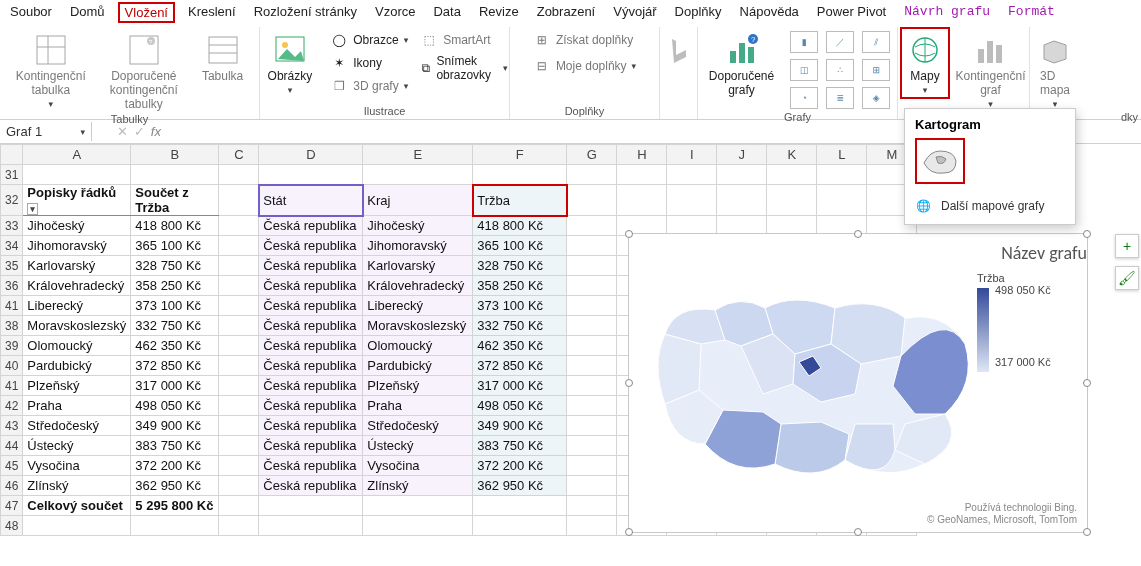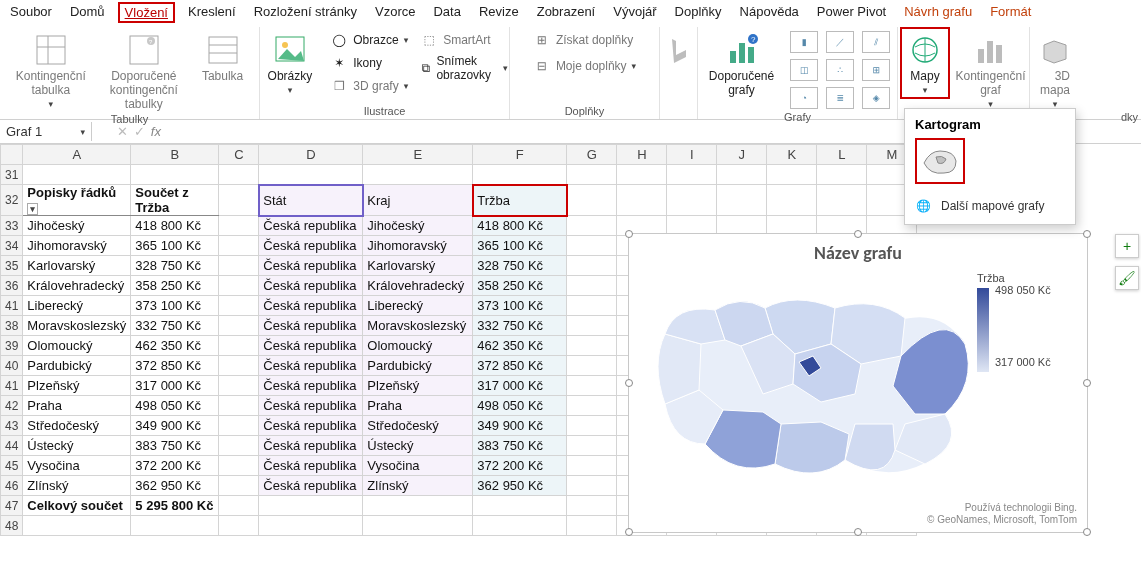--- a/index.html
+++ b/index.html
@@ -1,20 +1,20 @@
 <!DOCTYPE html>
 <html><head>
 <meta charset="utf-8">
 <style>
   * { box-sizing: border-box; font-family: "Segoe UI", Arial, sans-serif; }
   body { margin:0; background:#fff; width:1141px; height:566px; overflow:hidden; position:relative; }
   .menubar { display:flex; gap:18px; padding:4px 10px; font-size:13px; color:#222; }
   .menubar span { cursor:pointer; }
-  .menubar .active { color:#c2410c; }
-  .menubar .highlight { border:2px solid #c00; padding:1px 5px; margin:-2px -5px; color:#b00;text-decoration:underline; }
+  .menubar .active { color:#a21caf;font-family:Liberation Mono, monospace; }
+  .menubar .highlight { border:2px solid #c00; padding:1px 5px; margin:-2px -5px; color:#b00; }
   .ribbon { display:flex; border-bottom:1px solid #d0d0d0; height:95px; padding-top:2px; }
   .ribgroup { border-right:1px solid #e2e2e2; padding:4px 10px 2px 10px; display:flex; flex-direction:column; justify-content:space-between; align-items:center; }
   .ribgroup .title { font-size:11px; color:#555; text-align:center; }
   .bigbtn { display:flex; flex-direction:column; align-items:center; gap:2px; font-size:12px; color:#7a7a7a; padding:2px 6px; }
   .bigbtn.enabled { color:#222; }
   .bigicons { display:flex; gap:12px; align-items:flex-start; }
   .smallbtns { display:flex; flex-direction:column; gap:5px; font-size:12px; color:#777; }
   .smallbtns .row { display:flex; align-items:center; gap:5px; }
   .smallbtns .row.enabled { color:#222; }
   .icon { display:inline-flex; align-items:center; justify-content:center; }
@@ -40,21 +40,21 @@
   .rownum { background:#f3f3f3; text-align:center; color:#444; width:22px; font-size:12px; }
   td.r { text-align:left; }
   td.bold { font-weight:700; }
   .ph-col { background:#f7f2fb; }
   .ph-col.b { background:#edf5f8; }
   .hdr-cell-a { border-bottom:1px solid #888; }
   .purple-outline { outline:2px solid #7060c8; outline-offset:-1px; }
   .red-outline { outline:2px solid #c00; outline-offset:-1px; }
   
   .chartbox { position:absolute; left:628px; top:233px; width:460px; height:300px; background:#fff; border:1px solid #c8c8c8; }
-  .chartbox .title { text-align:center; font-size:18px; color:#555; margin-top:8px; font-family:"Calibri",sans-serif;font-weight:bold; }
+  .chartbox .title { text-align:right; font-size:18px; color:#555; margin-top:8px; font-family:"Calibri",sans-serif; }
   .handle { position:absolute; width:8px; height:8px; border:1px solid #888; background:#fff; border-radius:50%; }
   .legendblock { position:absolute; right:10px; top:38px; width:100px; font-size:11px; color:#444; }
   .grad { width:12px; height:84px; background:linear-gradient(#334a9a,#dfe6f4); margin-top:4px; }
   .attrib { position:absolute; right:10px; bottom:6px; font-size:10px; color:#888; text-align:right; line-height:1.2; }
   .sidetools { position:absolute; right:2px; top:234px; display:flex; flex-direction:column; gap:8px; }
   .sidetools .sq { width:24px; height:24px; border:1px solid #ccc; box-shadow:0 1px 3px rgba(0,0,0,.2); background:#fff; display:flex; align-items:center; justify-content:center; font-size:14px; color:#107c10; }
   .trunc { color:#555; font-size:11px; position:absolute; right:3px; top:111px; }
 </style>
 </head>
 <body>
@@ -247,21 +247,21 @@
     <div></div>
   </div>
 
   <div class="ribgroup" style="width:50px;border-right:none">
     <div class="bigbtn">
       <span class="icon big">
           <svg width="34" height="34">
             <path d="M6 12 L16 8 L28 12 L28 26 L16 30 L6 26 Z" fill="#d7d7d7" stroke="#a0a0a0"></path>
           </svg>
         </span>
-      <span style="white-space:pre-line;text-align:right">3D
+      <span style="white-space:pre-line;text-align:left">3D
 mapa</span>
         <span class="chev">▾</span>
     </div>
     <div></div>
   </div>
 </div>
 <span class="trunc">dky</span>
 
 <div class="popup">
   <div class="hdr">Kartogram</div>

